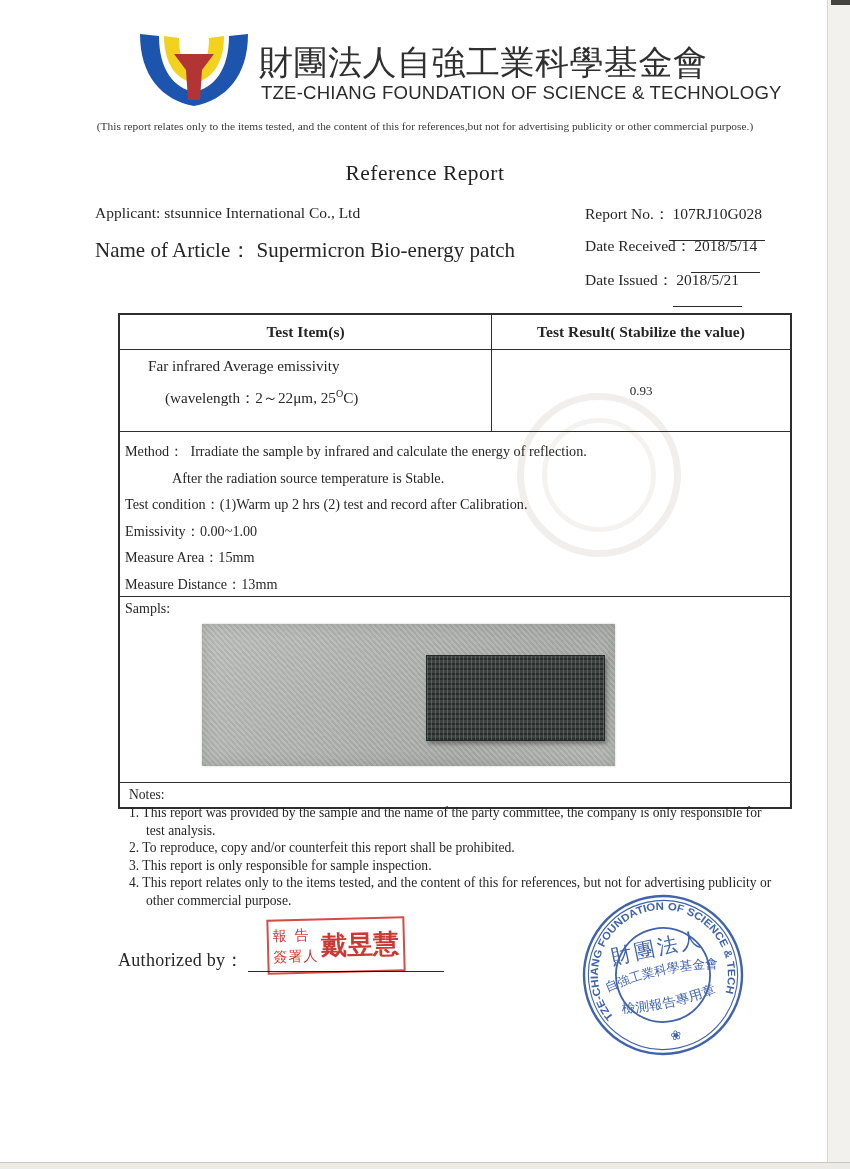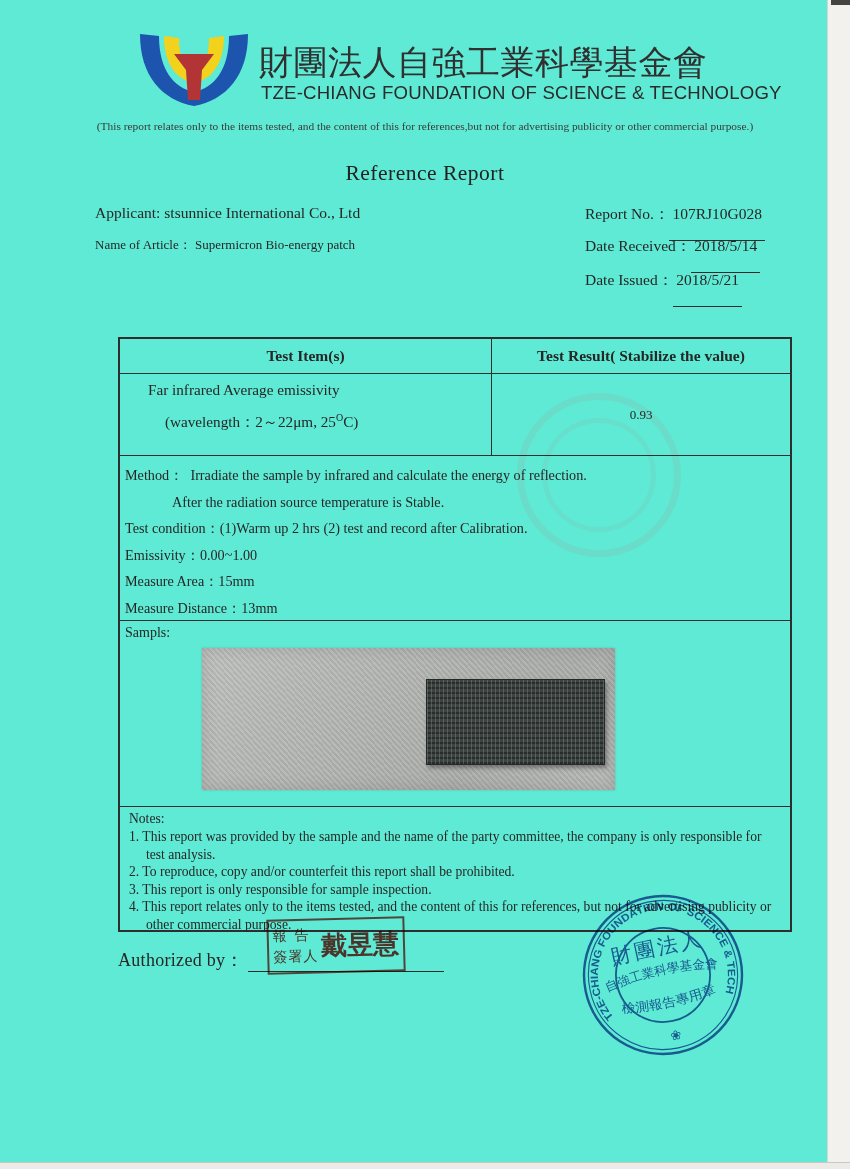--- a/index.html
+++ b/index.html
@@ -1,19 +1,19 @@
 <!DOCTYPE html>
 <html><head>
 <meta charset="utf-8">
 <style>
   * { margin:0; padding:0; box-sizing:border-box; }
   html,body { background:#e8e8e6; }
   .page {
     position:relative; width:850px; height:1169px; margin:0 auto;
-    background:#5eead4; overflow:hidden;
+    background:#ffffff; overflow:hidden;
     font-family:"Liberation Serif", serif; color:#262626;text-decoration:underline;
   }
   
   .scan-right { position:absolute; left:827px; top:0; width:23px; height:1169px;
     background:#f3f1ed; border-left:1px solid #d9d6d0; }
   .scan-top-dark { position:absolute; left:831px; top:0; width:19px; height:5px; background:#45433f; }
   .scan-bottom { position:absolute; left:0; top:1162px; width:850px; height:7px;
     background:#edebe7; border-top:1px solid #ccc8c1; }
 
   
@@ -22,35 +22,35 @@
     letter-spacing:0.5px; color:#303030; white-space:nowrap; }
   .org-en { position:absolute; left:261px; top:82px; font-family:"Liberation Sans", sans-serif;
     font-size:18.6px; letter-spacing:0.2px; color:#2b2b2b; white-space:nowrap; }
   .disclaimer { position:absolute; left:0; top:120px; width:850px; text-align:center;
     font-size:11.4px; color:#3a3a3a; }
   .report-title { position:absolute; left:0; top:161px; width:850px; text-align:center;
     font-size:21.5px; letter-spacing:0.5px; color:#222; font-weight:normal; }
 
   
   .meta-left-1 { position:absolute; left:95px; top:204px; font-size:15.5px; }
-  .meta-left-2 { position:absolute; left:95px; top:236px; font-size:13px; }
+  .meta-left-2 { position:absolute; left:95px; top:236px; font-size:21px; }
   .meta-right-1 { position:absolute; left:585px; top:204px; font-size:15.5px; }
   .meta-right-2 { position:absolute; left:585px; top:236px; font-size:15.5px; }
   .meta-right-3 { position:absolute; left:585px; top:270px; font-size:15.5px; }
   .uval { border-bottom:1.5px solid #2b2b2b; padding:0 3px 18px 3px; }
 
   
   .watermark { position:absolute; left:517px; top:393px; width:164px; height:164px;
     border:7px solid rgba(165,158,145,0.16); border-radius:50%; }
   .watermark::after { content:""; position:absolute; left:18px; top:18px; right:18px; bottom:18px;
     border:5px solid rgba(165,158,145,0.12); border-radius:50%; }
 
   
-  .doc-table { position:absolute; left:118px; top:313px; width:674px; height:595px;
-    border:2px solid #2e2e2e;margin-top:24px; }
+  .doc-table { position:absolute; left:118px; top:313px; width:674px; height:496px;
+    border:2px solid #2e2e2e; }
   .t-row { display:flex; border-bottom:1.6px solid #2e2e2e; }
   .t-c1 { width:372px; border-right:1.6px solid #2e2e2e; }
   .t-c2 { flex:1; }
   .t-head { height:35px; }
   .t-head .t-c1, .t-head .t-c2 { display:flex; align-items:center; justify-content:center;
     font-weight:bold; font-size:15.5px; }
   .t-body { height:82px; }
   .t-body .t-c1 { padding:7px 0 0 28px; font-size:15.2px; }
   .t-body .t-c1 .l2 { margin-top:13px; padding-left:17px; }
   .t-body .t-c2 { display:flex; align-items:center; justify-content:center; font-size:13px; }

